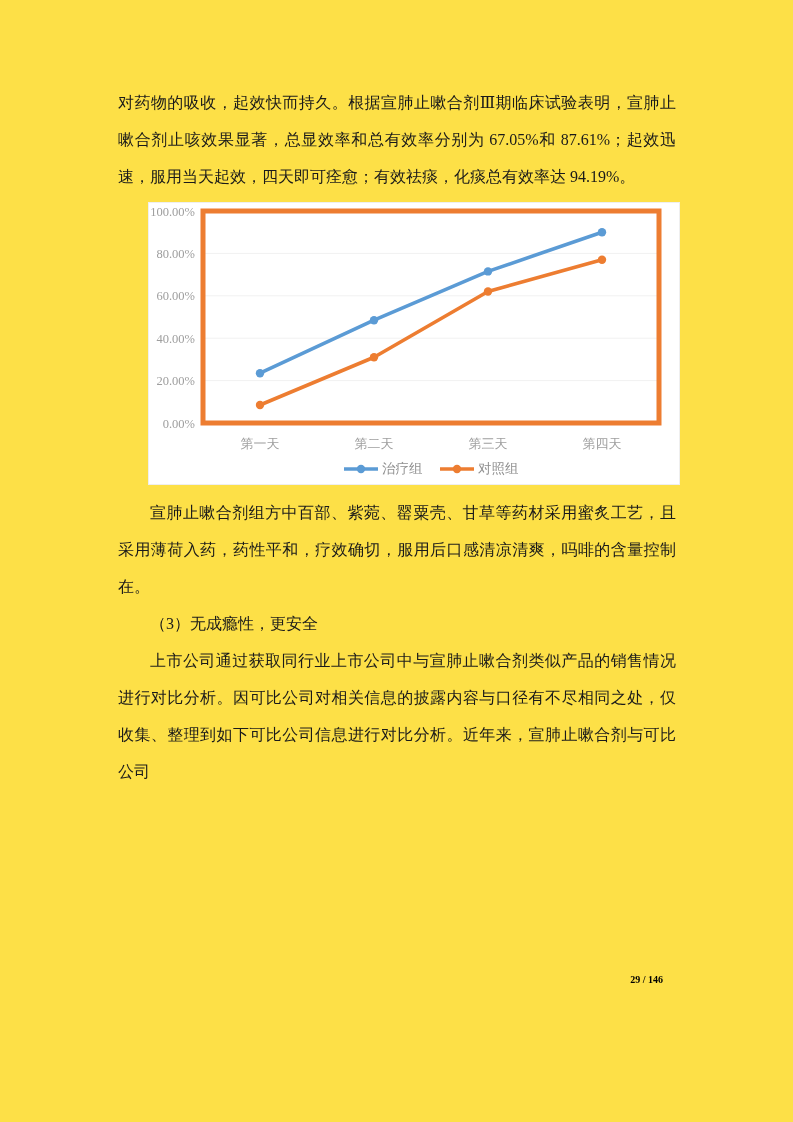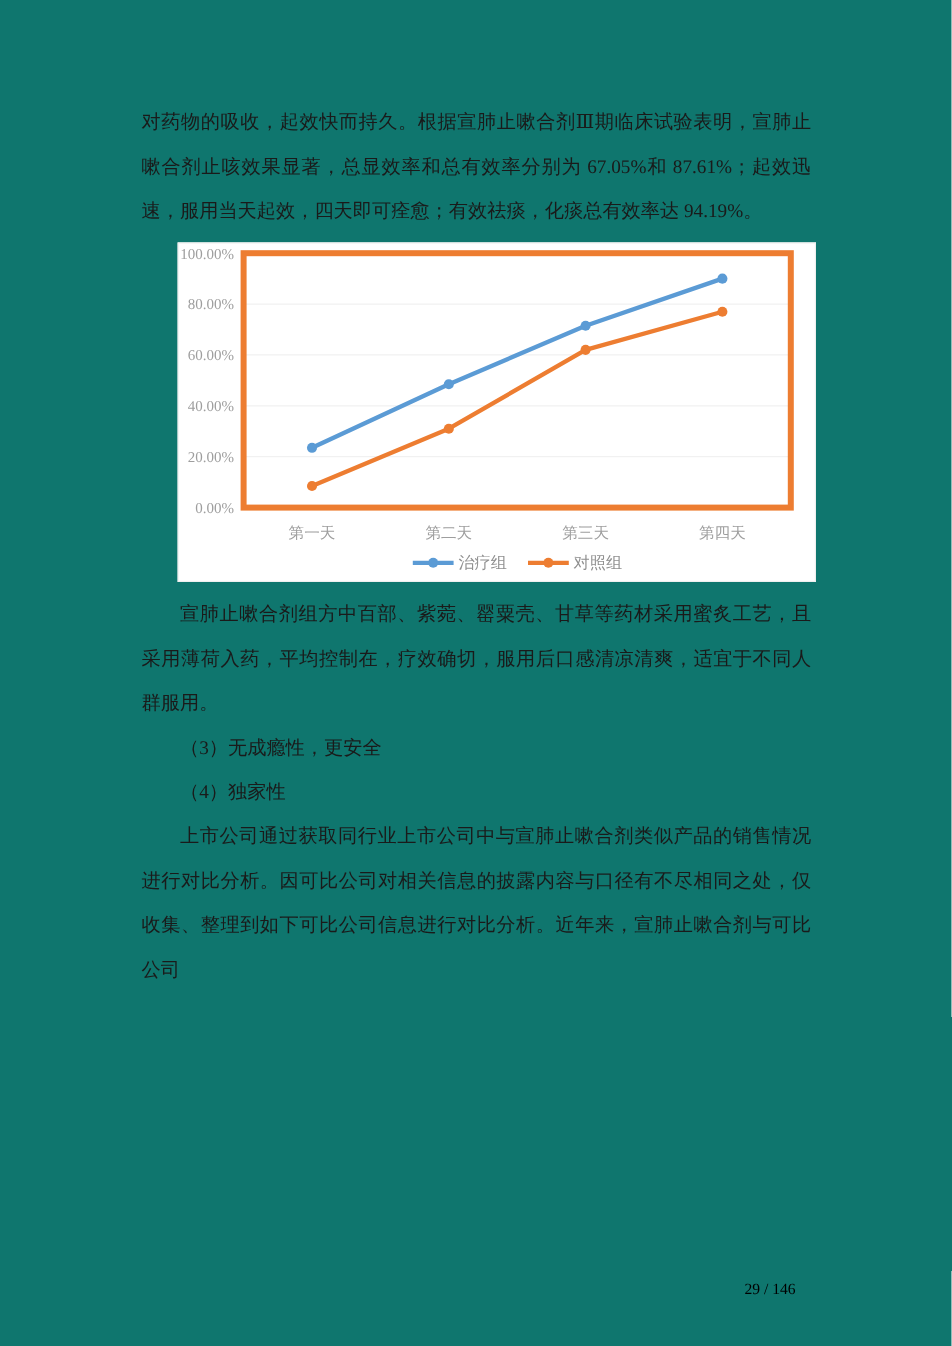--- a/index.html
+++ b/index.html
@@ -1,19 +1,19 @@
 <!DOCTYPE html>
 <html><head>
 <meta charset="utf-8">
 <style>
   html,body{margin:0;padding:0;background:#ffffff;}
   .page{
     position:relative;
     width:793px;height:1122px;
-    background:#0f766e;
+    background:#fde047;
     overflow:hidden;
     font-family:"Liberation Serif","DejaVu Serif",serif;
     color:#1a1a1a;
   }
   .content{
     position:absolute;
     left:118px;top:84px;
     width:558px;
     font-size:16px;
     line-height:37px;
@@ -27,23 +27,23 @@
     width:532px;height:283px;
     border:1px solid #efefef;
     background:#ffffff;
   }
   .chart-fig svg{
     display:block;width:100%;height:100%;
     font-family:"Liberation Serif","DejaVu Serif",serif;
   }
   .footer{
     position:absolute;
-    top:1066px;right:130px;
-    font-size:13px;
-    font-weight:normal;
+    top:974px;right:130px;
+    font-size:10px;
+    font-weight:bold;
     color:#000;
   }
 </style>
 </head>
 <body>
 
 <div class="page">
   <div class="content">
 
     <p>对药物的吸收，起效快而持久。根据宣肺止嗽合剂Ⅲ期临床试验表明，宣肺止嗽合剂止咳效果显著，总显效率和总有效率分别为 67.05%和 87.61%；起效迅速，服用当天起效，四天即可痊愈；有效祛痰，化痰总有效率达 94.19%。</p>
@@ -77,21 +77,20 @@
           <circle cx="453" cy="56.75999999999999" r="4.2" fill="#ED7D31"></circle>
           <line x1="195" y1="266" x2="229" y2="266" stroke="#5B9BD5" stroke-width="3.6"></line>
           <circle cx="212" cy="266" r="4.2" fill="#5B9BD5"></circle>
           <text x="233" y="270" fill="#8f8f8f" font-size="13.5">治疗组</text>
           <line x1="291" y1="266" x2="325" y2="266" stroke="#ED7D31" stroke-width="3.6"></line>
           <circle cx="308" cy="266" r="4.2" fill="#ED7D31"></circle>
           <text x="329" y="270" fill="#8f8f8f" font-size="13.5">对照组</text>
         </svg>
     </figure>
 
-    <p class="indent">宣肺止嗽合剂组方中百部、紫菀、罂粟壳、甘草等药材采用蜜炙工艺，且采用薄荷入药，平均控制在，疗效确切，服用后口感清凉清爽，适宜于不同人群服用。</p>
+    <p class="indent">宣肺止嗽合剂组方中百部、紫菀、罂粟壳、甘草等药材采用蜜炙工艺，且采用薄荷入药，药性平和，疗效确切，服用后口感清凉清爽，吗啡的含量控制在。</p>
     <p class="indent">（3）无成瘾性，更安全</p>
-    <p class="indent">（4）独家性</p>
     <p class="indent">上市公司通过获取同行业上市公司中与宣肺止嗽合剂类似产品的销售情况进行对比分析。因可比公司对相关信息的披露内容与口径有不尽相同之处，仅收集、整理到如下可比公司信息进行对比分析。近年来，宣肺止嗽合剂与可比公司</p>
 
   </div>
 
   <div class="footer">29 / 146</div>
 </div>
 
 </body></html>

